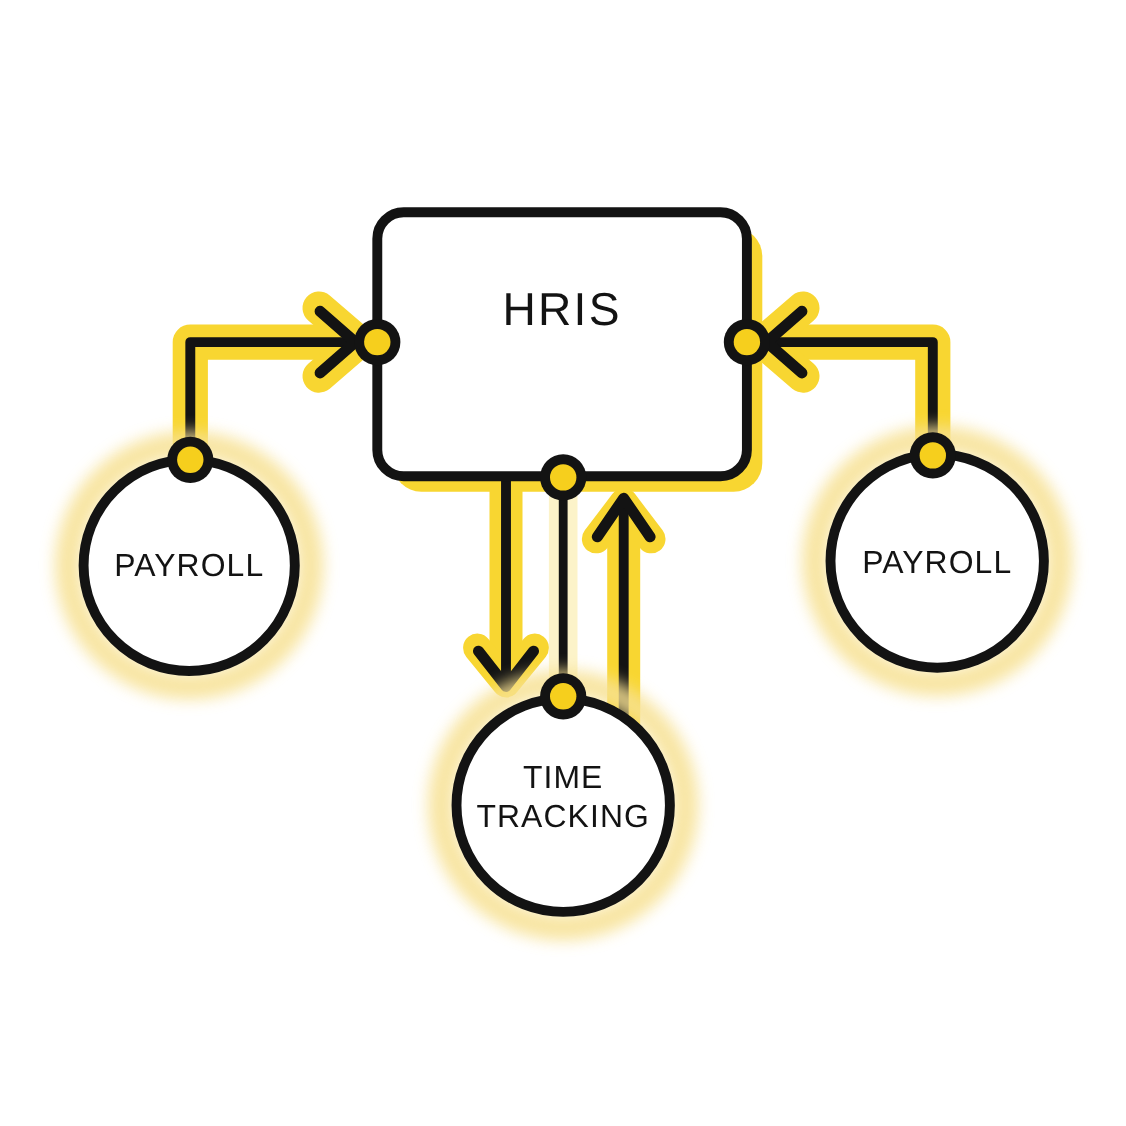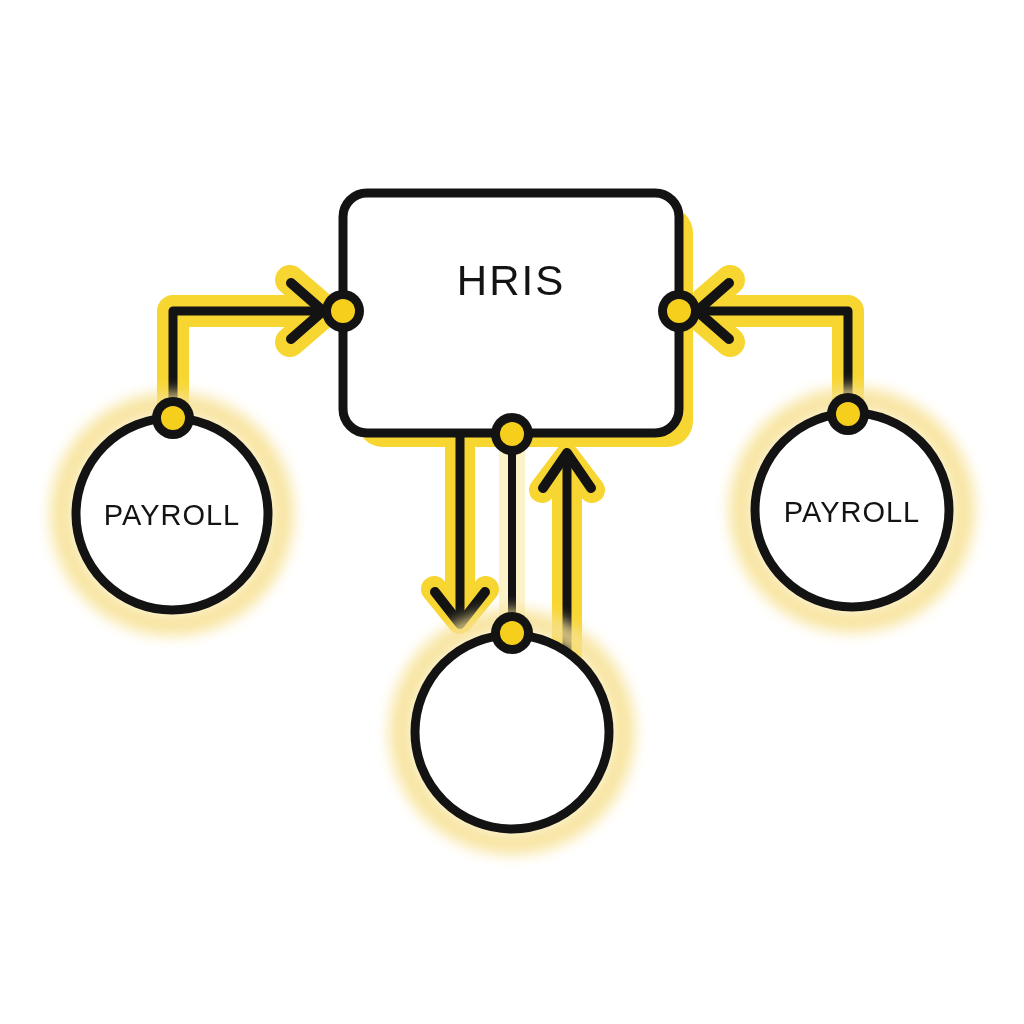--- a/index.html
+++ b/index.html
@@ -119,14 +119,18 @@
   </svg>
 
   <div class="label hub-label">
     <div>HRIS</div>
   </div>
 
   <div class="label payroll-label">PAYROLL</div>
 
   <div class="label benefits-label">PAYROLL</div>
 
+  <div class="label tt-label">
+    <div>TIME</div>
+    <div>TRACKING</div>
+  </div>
 
 </div>
 
 </body></html>

